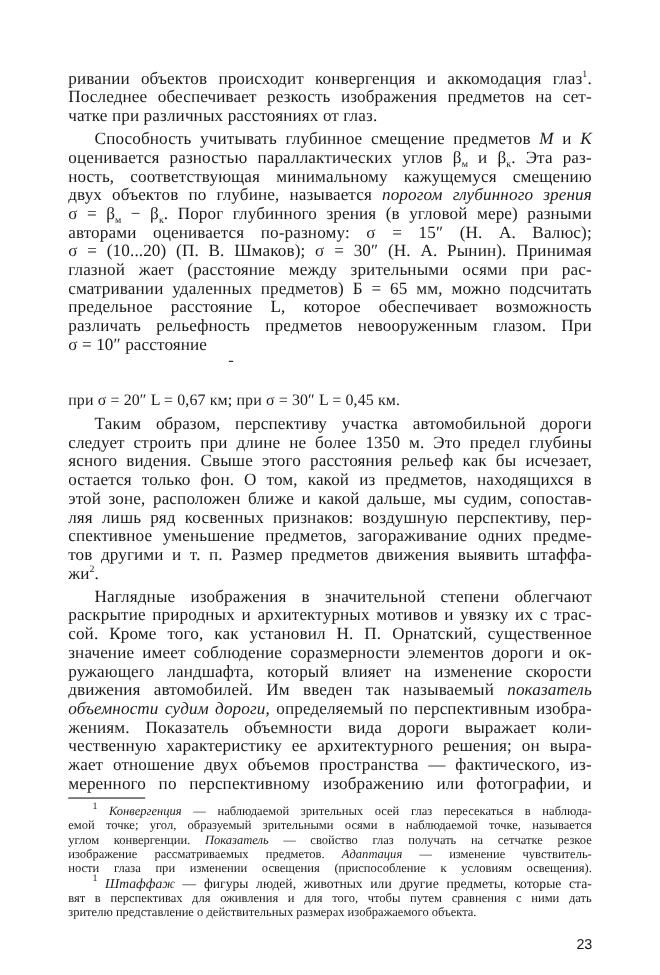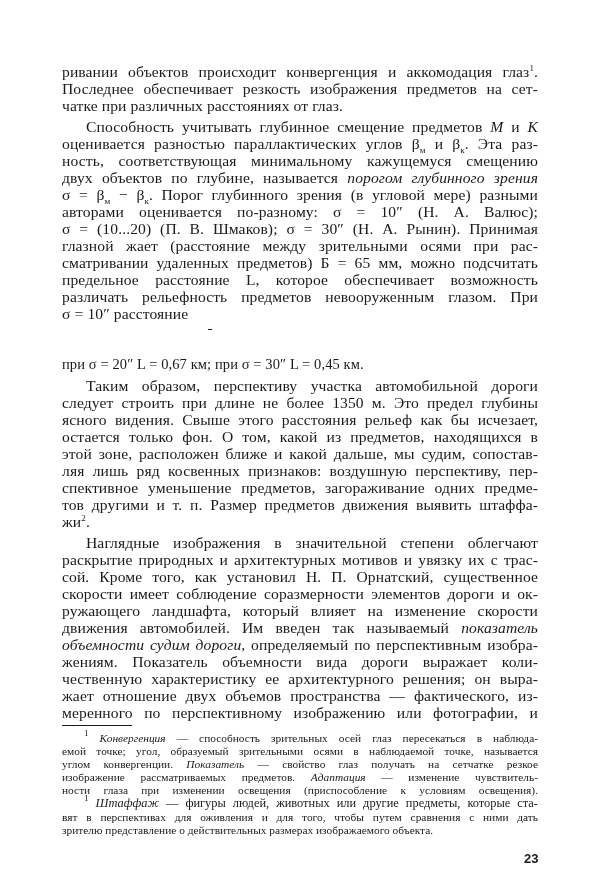--- a/index.html
+++ b/index.html
@@ -16,37 +16,37 @@
     .fn.last { text-align-last: left; }
     .fn.indent { padding-left: 22px; width: 454px; }
     i { font-style: italic; }
     sup { font-size: 9px; line-height: 0; vertical-align: 6px; }
     .formula { position: absolute; left: 0; width: 476px; font-size: 15.6px; }
     .frac { display: inline-block; vertical-align: middle; text-align: center; }
     .frac .num { display: block; border-bottom: 1px solid #1a1a1a; padding: 0 2px; line-height: 16px; }
     .frac .den { display: block; line-height: 16px; }
     .rule { position: absolute; left: 0; top: 633px; width: 70px; height: 1px; background: #1a1a1a; }
     .pagenum { position: absolute; left: 524px; top: 851px; font-family: "Liberation Sans", sans-serif;
-      font-size: 13px; font-weight: bold; color: #1a1a1a; }
+      font-size: 13px; font-weight: normal; color: #1a1a1a; }
   </style>
 </head>
 <body>
 
 <div class="page">
 
   <div class="line" style="top:0px"><span>ривании объектов происходит конвергенция и аккомодация глаз</span><sup>1</sup>.</div>
   <div class="line" style="top:17px">Последнее обеспечивает резкость изображения предметов на сет-</div>
   <div class="line last" style="top:34px">чатке при различных расстояниях от глаз.</div>
 
   <div class="line indent" style="top:55px"><span>Способность учитывать глубинное смещение предметов</span> <i>M</i> <span>и</span> <i>К</i></div>
   <div class="line" style="top:72px"><span>оценивается разностью параллактических углов β</span><sub style="font-size:9px">м</sub> <span>и</span> β<sub style="font-size:9px">к</sub><span>. Эта раз-</span></div>
   <div class="line" style="top:89px">ность, соответствующая минимальному кажущемуся смещению</div>
   <div class="line" style="top:106px"><span>двух объектов по глубине, называется</span> <i>порогом глубинного зрения</i></div>
   <div class="line" style="top:123px"><span>σ = β</span><sub style="font-size:9px">м</sub><span> − β</span><sub style="font-size:9px">к</sub><span>. Порог глубинного зрения (в угловой мере) разными</span></div>
-  <div class="line" style="top:140px">авторами оценивается по-разному: σ = 10″ (Н. А. Валюс);</div>
+  <div class="line" style="top:140px">авторами оценивается по-разному: σ = 15″ (Н. А. Валюс);</div>
   <div class="line" style="top:157px">σ = (10...20) (П. В. Шмаков); σ = 30″ (Н. А. Рынин). Принимая</div>
   <div class="line" style="top:174px">глазной жает (расстояние между зрительными осями при рас-</div>
   <div class="line" style="top:191px">сматривании удаленных предметов) Б = 65 мм, можно подсчитать</div>
   <div class="line" style="top:208px">предельное расстояние L, которое обеспечивает возможность</div>
   <div class="line" style="top:225px">различать рельефность предметов невооруженным глазом. При</div>
   <div class="line last" style="top:242px">σ = 10″ расстояние</div>
 
   <div class="formula" style="top:255px; padding-left:116px; width:360px;">
     <i></i>
     <span style="display:inline-block;width:18px"></span>
@@ -69,38 +69,38 @@
   <div class="line" style="top:365px">остается только фон. О том, какой из предметов, находящихся в</div>
   <div class="line" style="top:382px">этой зоне, расположен ближе и какой дальше, мы судим, сопостав-</div>
   <div class="line" style="top:399px">ляя лишь ряд косвенных признаков: воздушную перспективу, пер-</div>
   <div class="line" style="top:416px">спективное уменьшение предметов, загораживание одних предме-</div>
   <div class="line" style="top:433px">тов другими и т. п. Размер предметов движения выявить штаффа-</div>
   <div class="line last" style="top:450px"><span>жи</span><sup>2</sup>.</div>
 
   <div class="line indent" style="top:471px">Наглядные изображения в значительной степени облегчают</div>
   <div class="line" style="top:488px">раскрытие природных и архитектурных мотивов и увязку их с трас-</div>
   <div class="line" style="top:505px">сой. Кроме того, как установил Н. П. Орнатский, существенное</div>
-  <div class="line" style="top:522px">скорости имеет соблюдение соразмерности элементов дороги и ок-</div>
+  <div class="line" style="top:522px">значение имеет соблюдение соразмерности элементов дороги и ок-</div>
   <div class="line" style="top:539px">ружающего ландшафта, который влияет на изменение скорости</div>
   <div class="line" style="top:556px"><span>движения автомобилей. Им введен так называемый</span> <i>показатель</i></div>
   <div class="line" style="top:573px"><i>объемности судим дороги,</i><span> определяемый по перспективным изобра-</span></div>
   <div class="line" style="top:590px">жениям. Показатель объемности вида дороги выражает коли-</div>
   <div class="line" style="top:607px">чественную характеристику ее архитектурного решения; он выра-</div>
 
 </div>
 
 <div class="page" style="top:64px">
   <div class="line" style="top:624px">жает отношение двух объемов пространства — фактического, из-</div>
   <div class="line" style="top:641px">меренного по перспективному изображению или фотографии, и</div>
 </div>
 
 <div class="page" style="top:64px">
   <div class="rule" style="top:661px"></div>
 
-  <div class="fn indent" style="top:668px"><sup>1</sup> <i>Конвергенция</i><span> — способность зрительных осей глаз пересекаться в наблюда-</span></div>
+  <div class="fn indent" style="top:668px"><sup>1</sup> <i>Конвергенция</i><span> — наблюдаемой зрительных осей глаз пересекаться в наблюда-</span></div>
   <div class="fn" style="top:681px">емой точке; угол, образуемый зрительными осями в наблюдаемой точке, называется</div>
   <div class="fn" style="top:694px"><span>углом конвергенции. </span><i>Показатель</i><span> — свойство глаз получать на сетчатке резкое</span></div>
   <div class="fn" style="top:707px"><span>изображение рассматриваемых предметов. </span><i>Адаптация</i><span> — изменение чувствитель-</span></div>
   <div class="fn" style="top:720px">ности глаза при изменении освещения (приспособление к условиям освещения).</div>
 
   <div class="fn indent" style="top:733px; font-size:12.4px"><sup>1</sup> <i>Штаффаж</i><span> — фигуры людей, животных или другие предметы, которые ста-</span></div>
   <div class="fn" style="top:747px">вят в перспективах для оживления и для того, чтобы путем сравнения с ними дать</div>
   <div class="fn last" style="top:760px">зрителю представление о действительных размерах изображаемого объекта.</div>
 </div>
 

